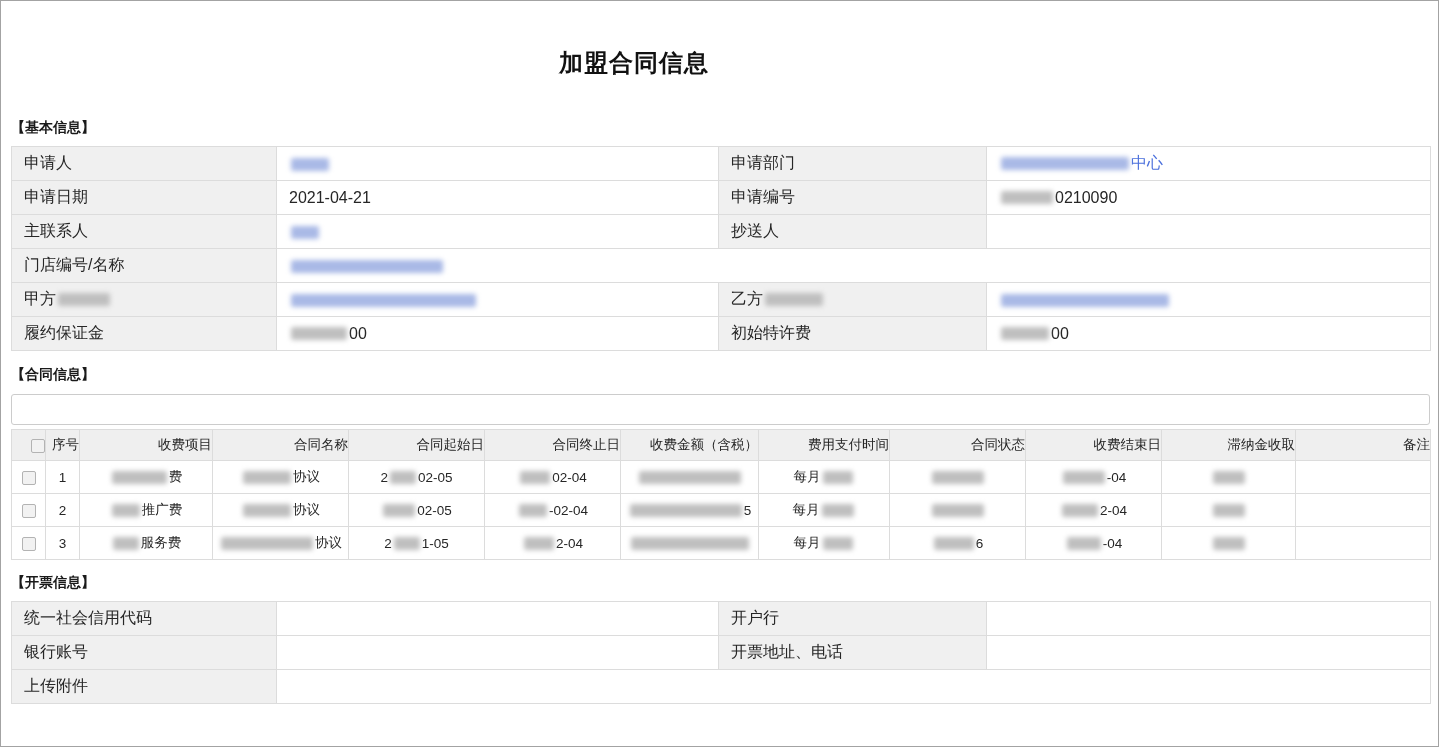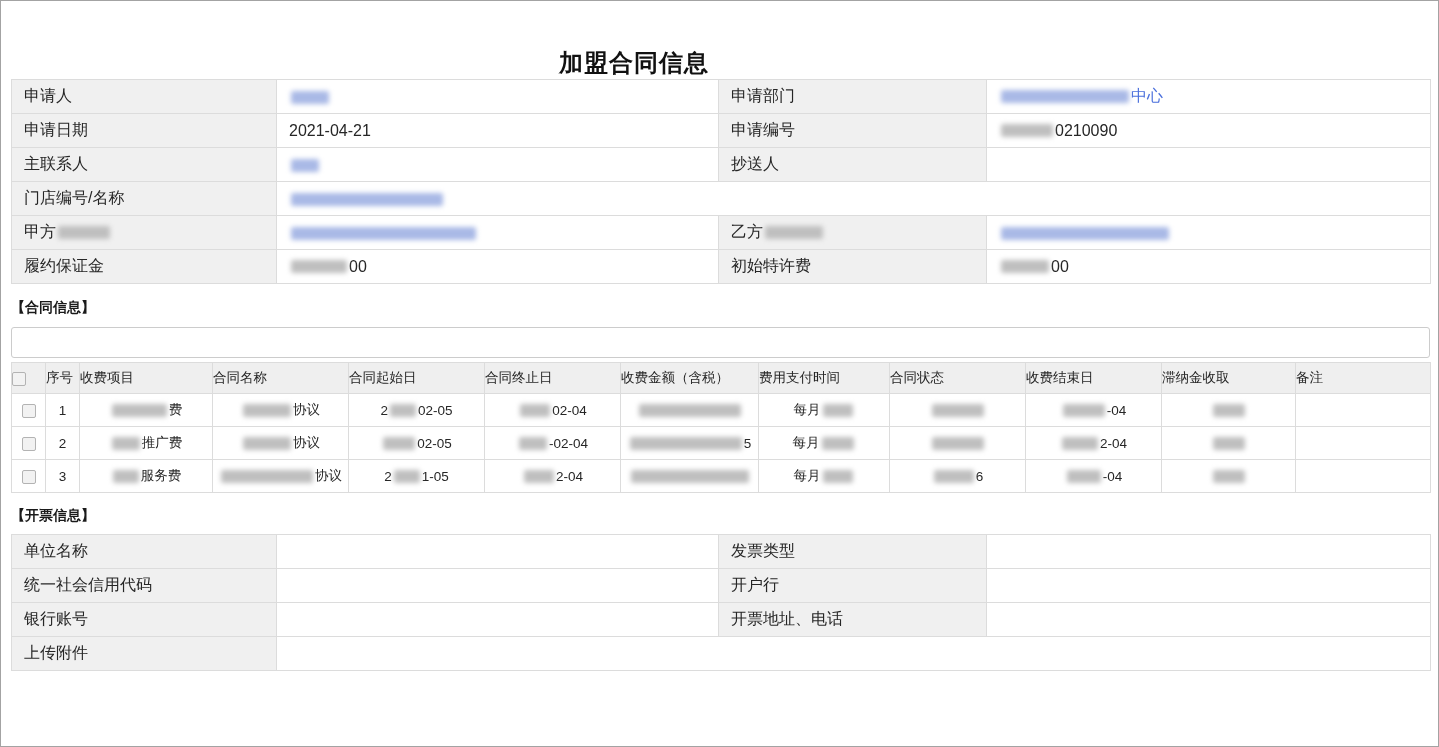--- a/index.html
+++ b/index.html
@@ -34,21 +34,21 @@
   
   .toolbar {
     width:1419px; height:31px;
     border:1px solid #cccccc; border-radius:3px;
     background:#fff; margin-bottom:4px;
   }
 
   
   .grid th {
     height:31px; background:#efefef; font-weight:normal;
-    font-size:13.5px; text-align:left; color:#262626;
+    font-size:13.5px; text-align:right; color:#262626;
   }
   .grid td { height:33px; text-align:center; font-size:13.5px; background:#fff; }
 
   .cb {
     display:inline-block; width:14px; height:14px;
     border:1px solid #b3b3b3; border-radius:2px;
     background:#f2f2f2; vertical-align:middle; cursor:pointer;
   }
 
   .blur {
@@ -63,20 +63,21 @@
 </head>
 <body>
 
 <div class="page">
   <div class="title-wrap">
     <span class="page-title">加盟合同信息</span>
   </div>
 
   <div class="content">
 
+    <div class="section-title st-basic">【基本信息】</div>
     <table class="kv">
       <colgroup>
           <col style="width:265px">
           <col style="width:442px">
           <col style="width:268px">
           <col style="width:444px">
         </colgroup>
       <tbody>
           <tr>
         <td class="lbl seg"><span>申请人</span></td>
@@ -194,26 +195,20 @@
 
     <div class="section-title st-invoice">【开票信息】</div>
     <table class="kv">
       <colgroup>
           <col style="width:265px">
           <col style="width:442px">
           <col style="width:268px">
           <col style="width:444px">
         </colgroup>
       <tbody>
-          <tr>
-        <td class="lbl">单位名称</td>
-        <td class="val"></td>
-        <td class="lbl">发票类型</td>
-        <td class="val"></td>
-      </tr>
       <tr>
         <td class="lbl">统一社会信用代码</td>
         <td class="val"></td>
         <td class="lbl">开户行</td>
         <td class="val"></td>
       </tr>
       <tr>
         <td class="lbl">银行账号</td>
         <td class="val"></td>
         <td class="lbl">开票地址、电话</td>

